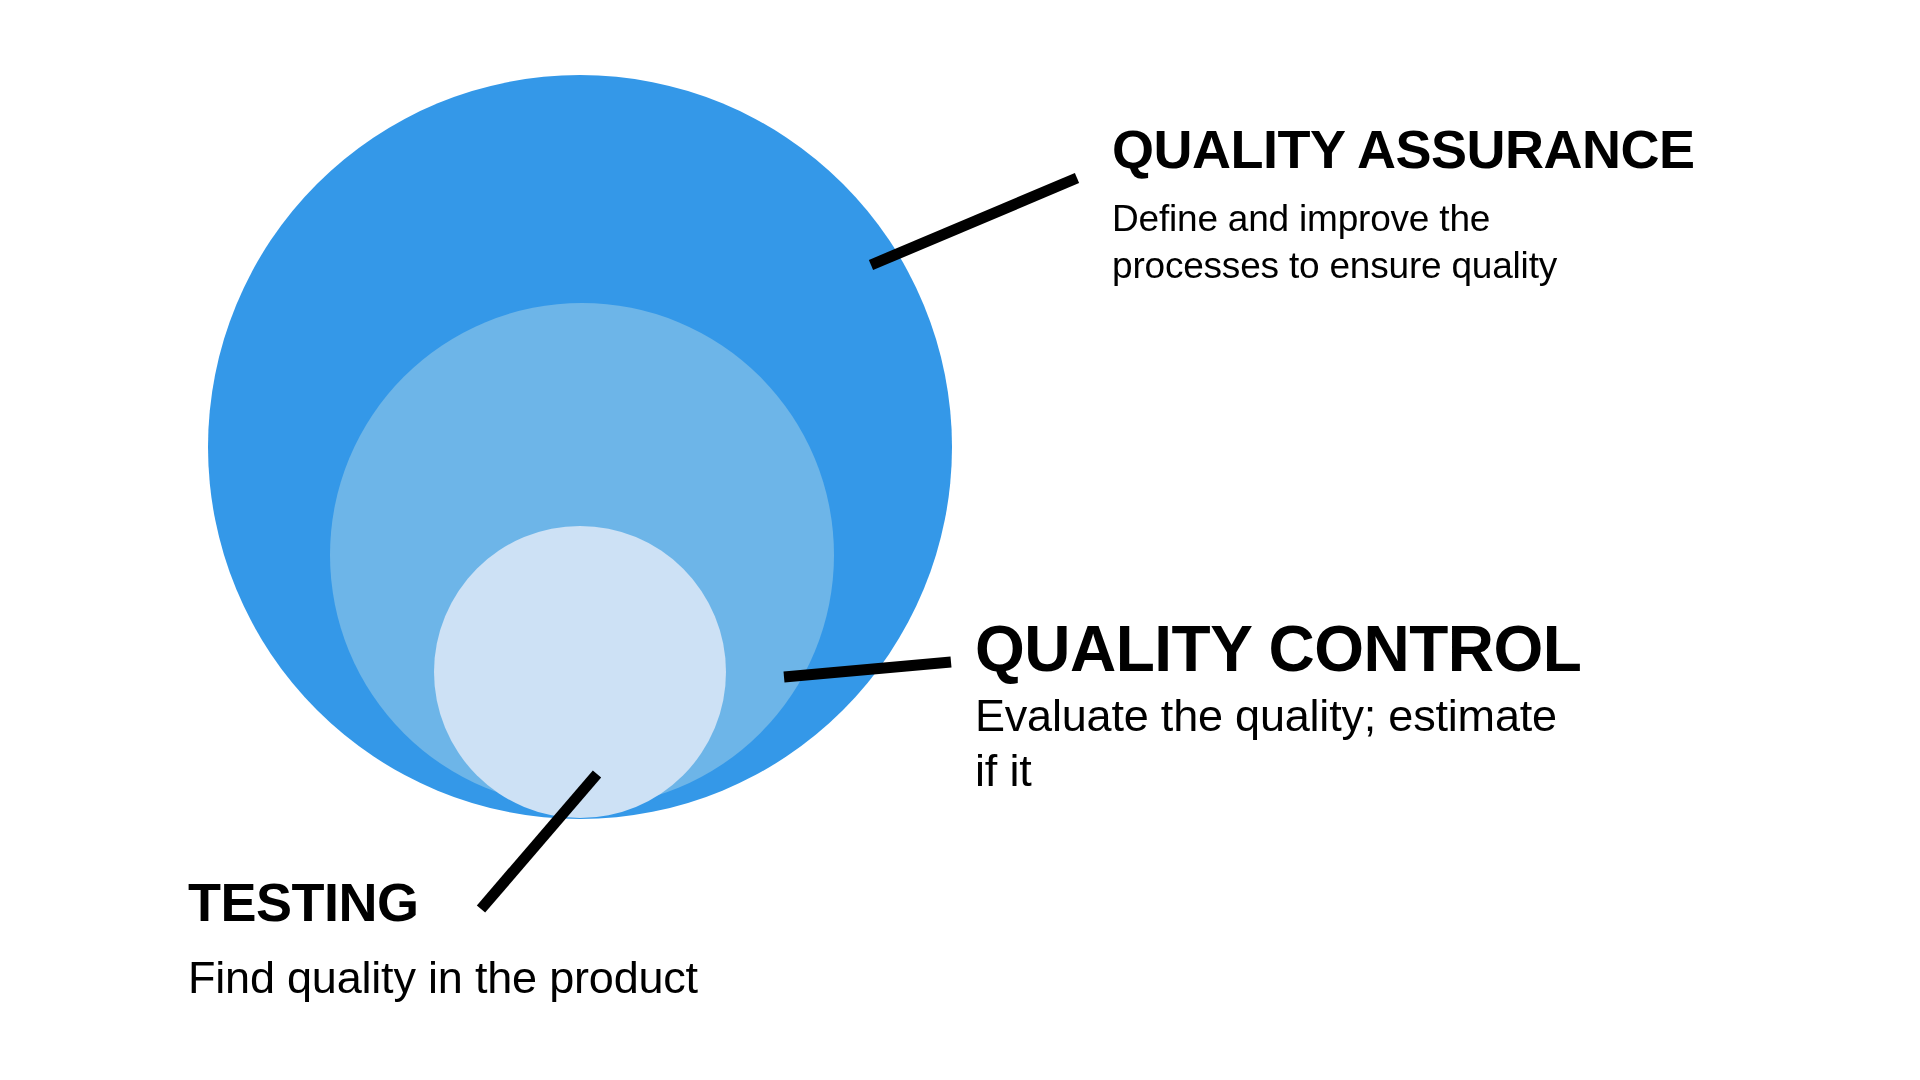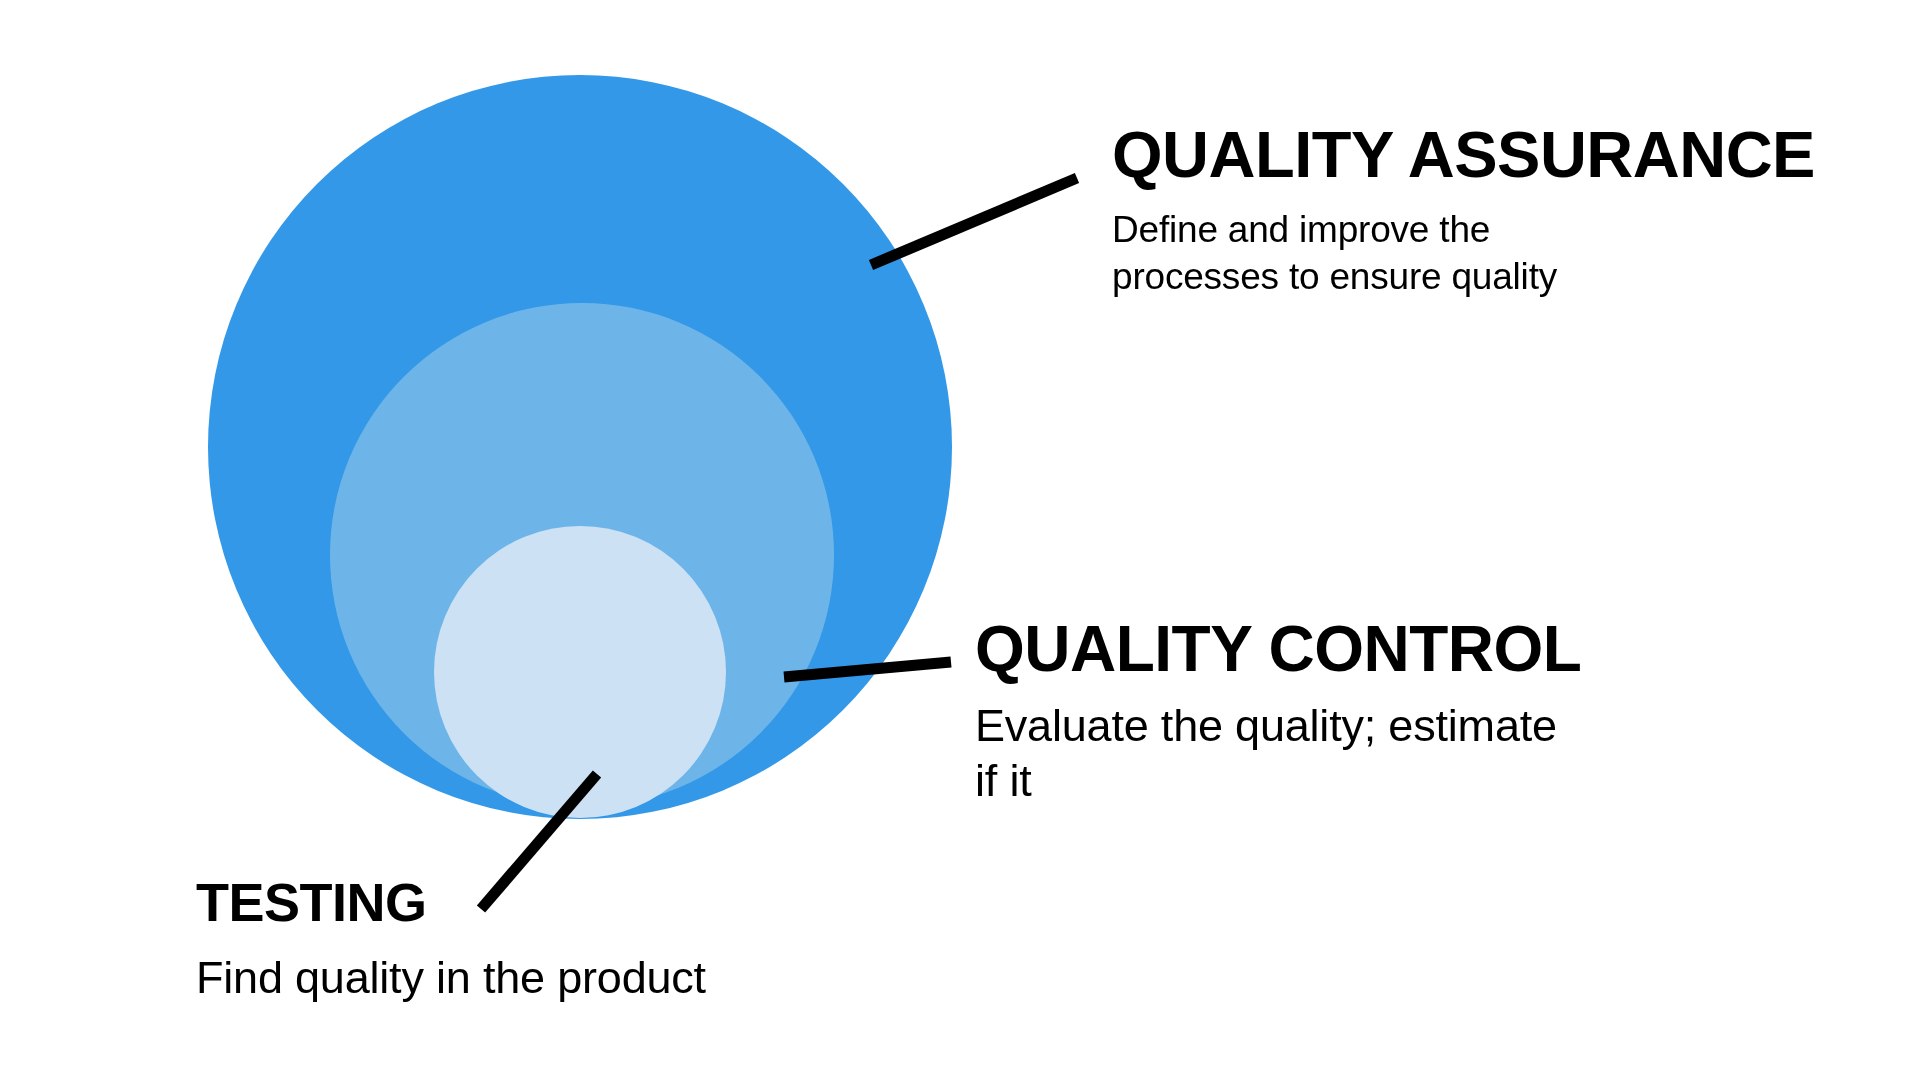--- a/index.html
+++ b/index.html
@@ -48,48 +48,48 @@
     letter-spacing: -0.2px;
   }
 
   
   #callout-qa {
     left: 1112px;
     top: 122px;
     width: 680px;
   }
   #callout-qa .callout-title {
-    font-size: 65px;
+    font-size: 54px;
   }
   #callout-qa .callout-body {
     font-size: 37px;
     line-height: 1.26;
     margin-top: 20px;
     width: 620px;
   }
 
   
   #callout-qc {
     left: 975px;
     top: 617px;
     width: 640px;
   }
   #callout-qc .callout-title {
     font-size: 64px;
   }
   #callout-qc .callout-body {
     font-size: 45px;
     line-height: 1.22;
-    margin-top: 18px;
+    margin-top: 8px;
     width: 600px;
   }
 
   
   #callout-testing {
-    left: 196px;
+    left: 188px;
     top: 875px;
     width: 620px;
   }
   #callout-testing .callout-title {
     font-size: 54px;
   }
   #callout-testing .callout-body {
     font-size: 45px;
     line-height: 1.22;
     margin-top: 22px;

